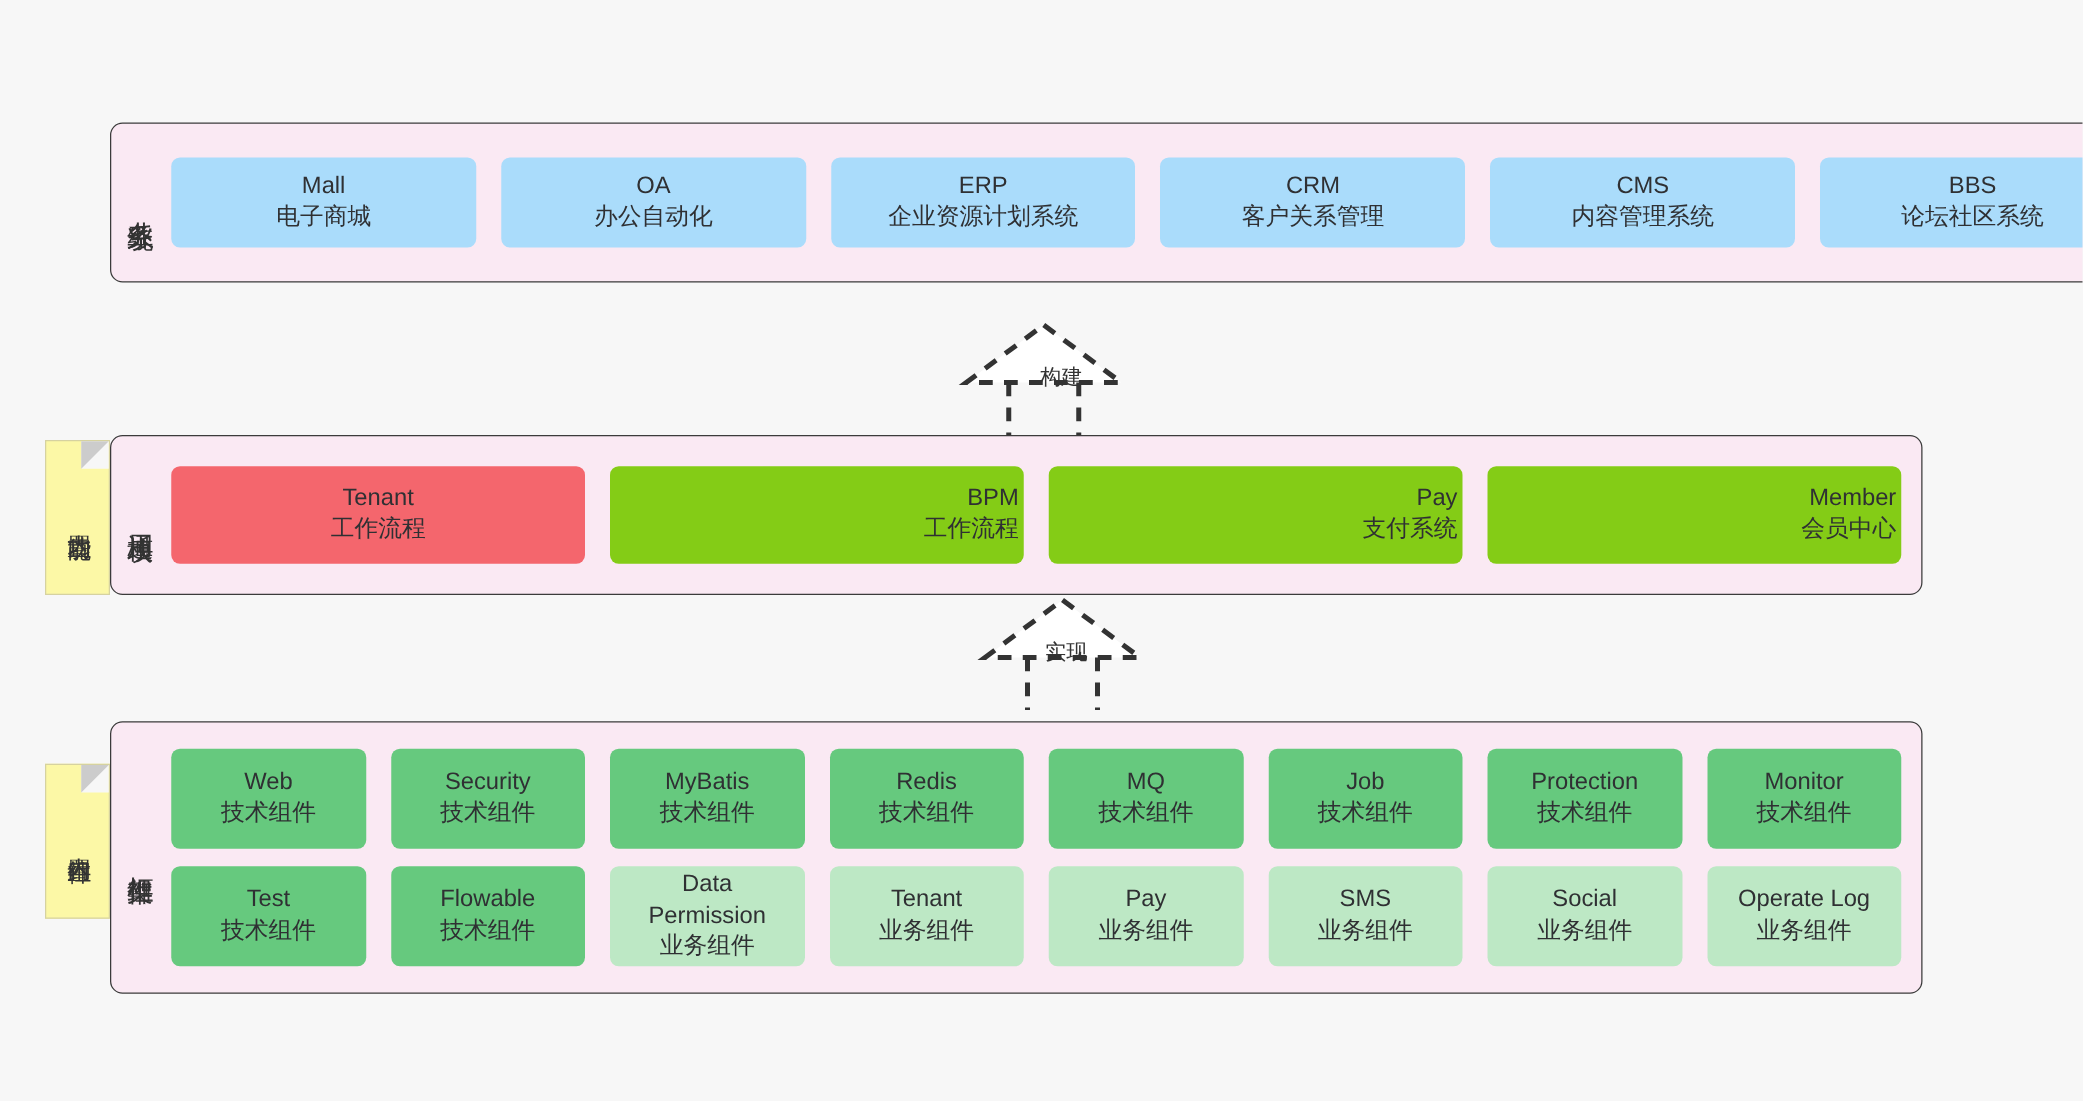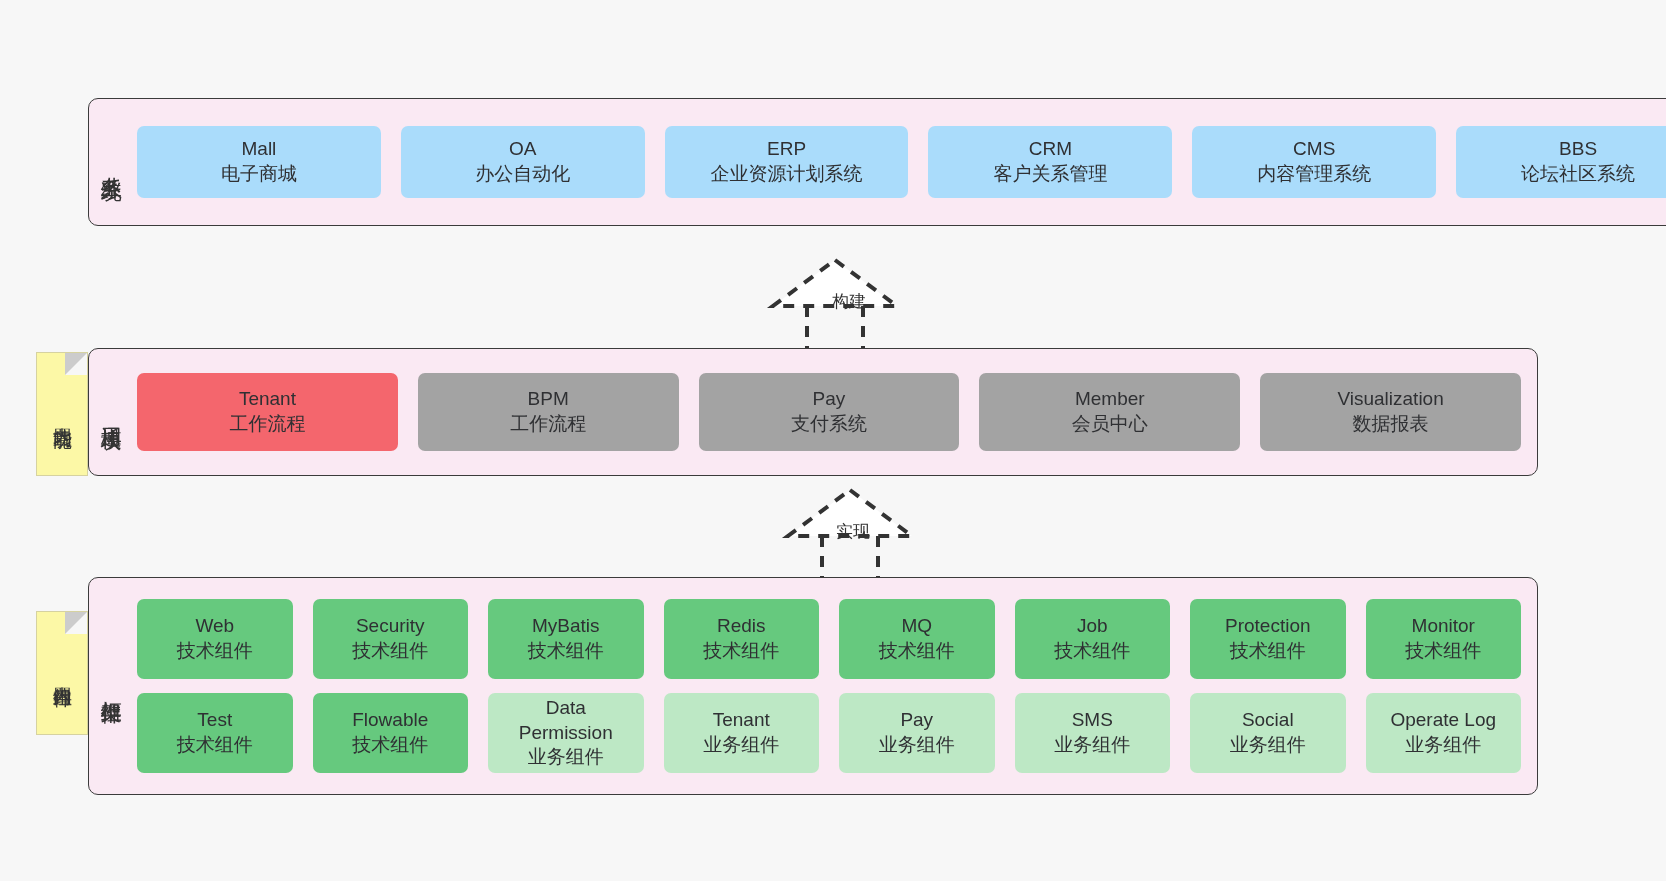--- a/index.html
+++ b/index.html
@@ -74,21 +74,21 @@
     color: #2f3033;
     padding: 6px 4px;
     box-sizing: border-box;
   }
   .card .l1 { display: block; }
   .card .l2 { display: block; }
   .card .l3 { display: block; }
 
   .c-blue        { background: #aadcfb; }
   .c-red         { background: #f4666d; }
-  .c-pink        { background: #a3a3a3; }
+  .c-pink        { background: #84cc16; align-items: flex-end; }
   .c-green       { background: #66c97e; }
   .c-lightgreen  { background: #bde8c5; }
 
   
   #layer-business {
     left: 88px;  top: 98px;  width: 1629px; height: 128px;
   }
   #layer-business .card { height: 72px; }
 
   #layer-modules {
@@ -139,21 +139,21 @@
     position: absolute;
     font-size: 17px;
     color: #333333;
     background: transparent;
     white-space: nowrap;
     left: 50%;
     transform: translateX(-50%);
   }
   #connector-build   { left: 745px; top: 256px; width: 180px; height: 92px; }
   #connector-build   .conn-label { top: 34px; left: 50%; margin-left: 14px; }
-  #connector-impl    { left: 760px; top: 486px; width: 180px; height: 92px; }
+  #connector-impl    { left: 760px; top: 476px; width: 180px; height: 92px; }
   #connector-impl    .conn-label { top: 34px; left: 50%; margin-left: 3px; }
 </style>
 </head>
 <body>
 
 <div id="stage">
 
   <div class="layer" id="layer-business">
     <div class="layer-title">业务系统</div>
     <div class="layer-body">
@@ -213,24 +213,20 @@
           <span class="l2">工作流程</span>
         </div>
         <div class="card c-pink">
           <span class="l1">Pay</span>
           <span class="l2">支付系统</span>
         </div>
         <div class="card c-pink">
           <span class="l1">Member</span>
           <span class="l2">会员中心</span>
         </div>
-        <div class="card c-pink">
-          <span class="l1">Visualization</span>
-          <span class="l2">数据报表</span>
-        </div>
       </div>
     </div>
   </div>
 
   <div class="connector" id="connector-impl">
     <svg width="180" height="92" viewBox="0 0 180 92" aria-hidden="true">
       <polygon points="90,4 152,50 28,50" fill="#ffffff" stroke="#333333" stroke-width="4" stroke-dasharray="11,9"></polygon>
       <path d="M62,50 L62,92 M118,50 L118,92" stroke="#333333" stroke-width="4" stroke-dasharray="11,9" fill="none"></path>
     </svg>
     <span class="conn-label">实现</span>

